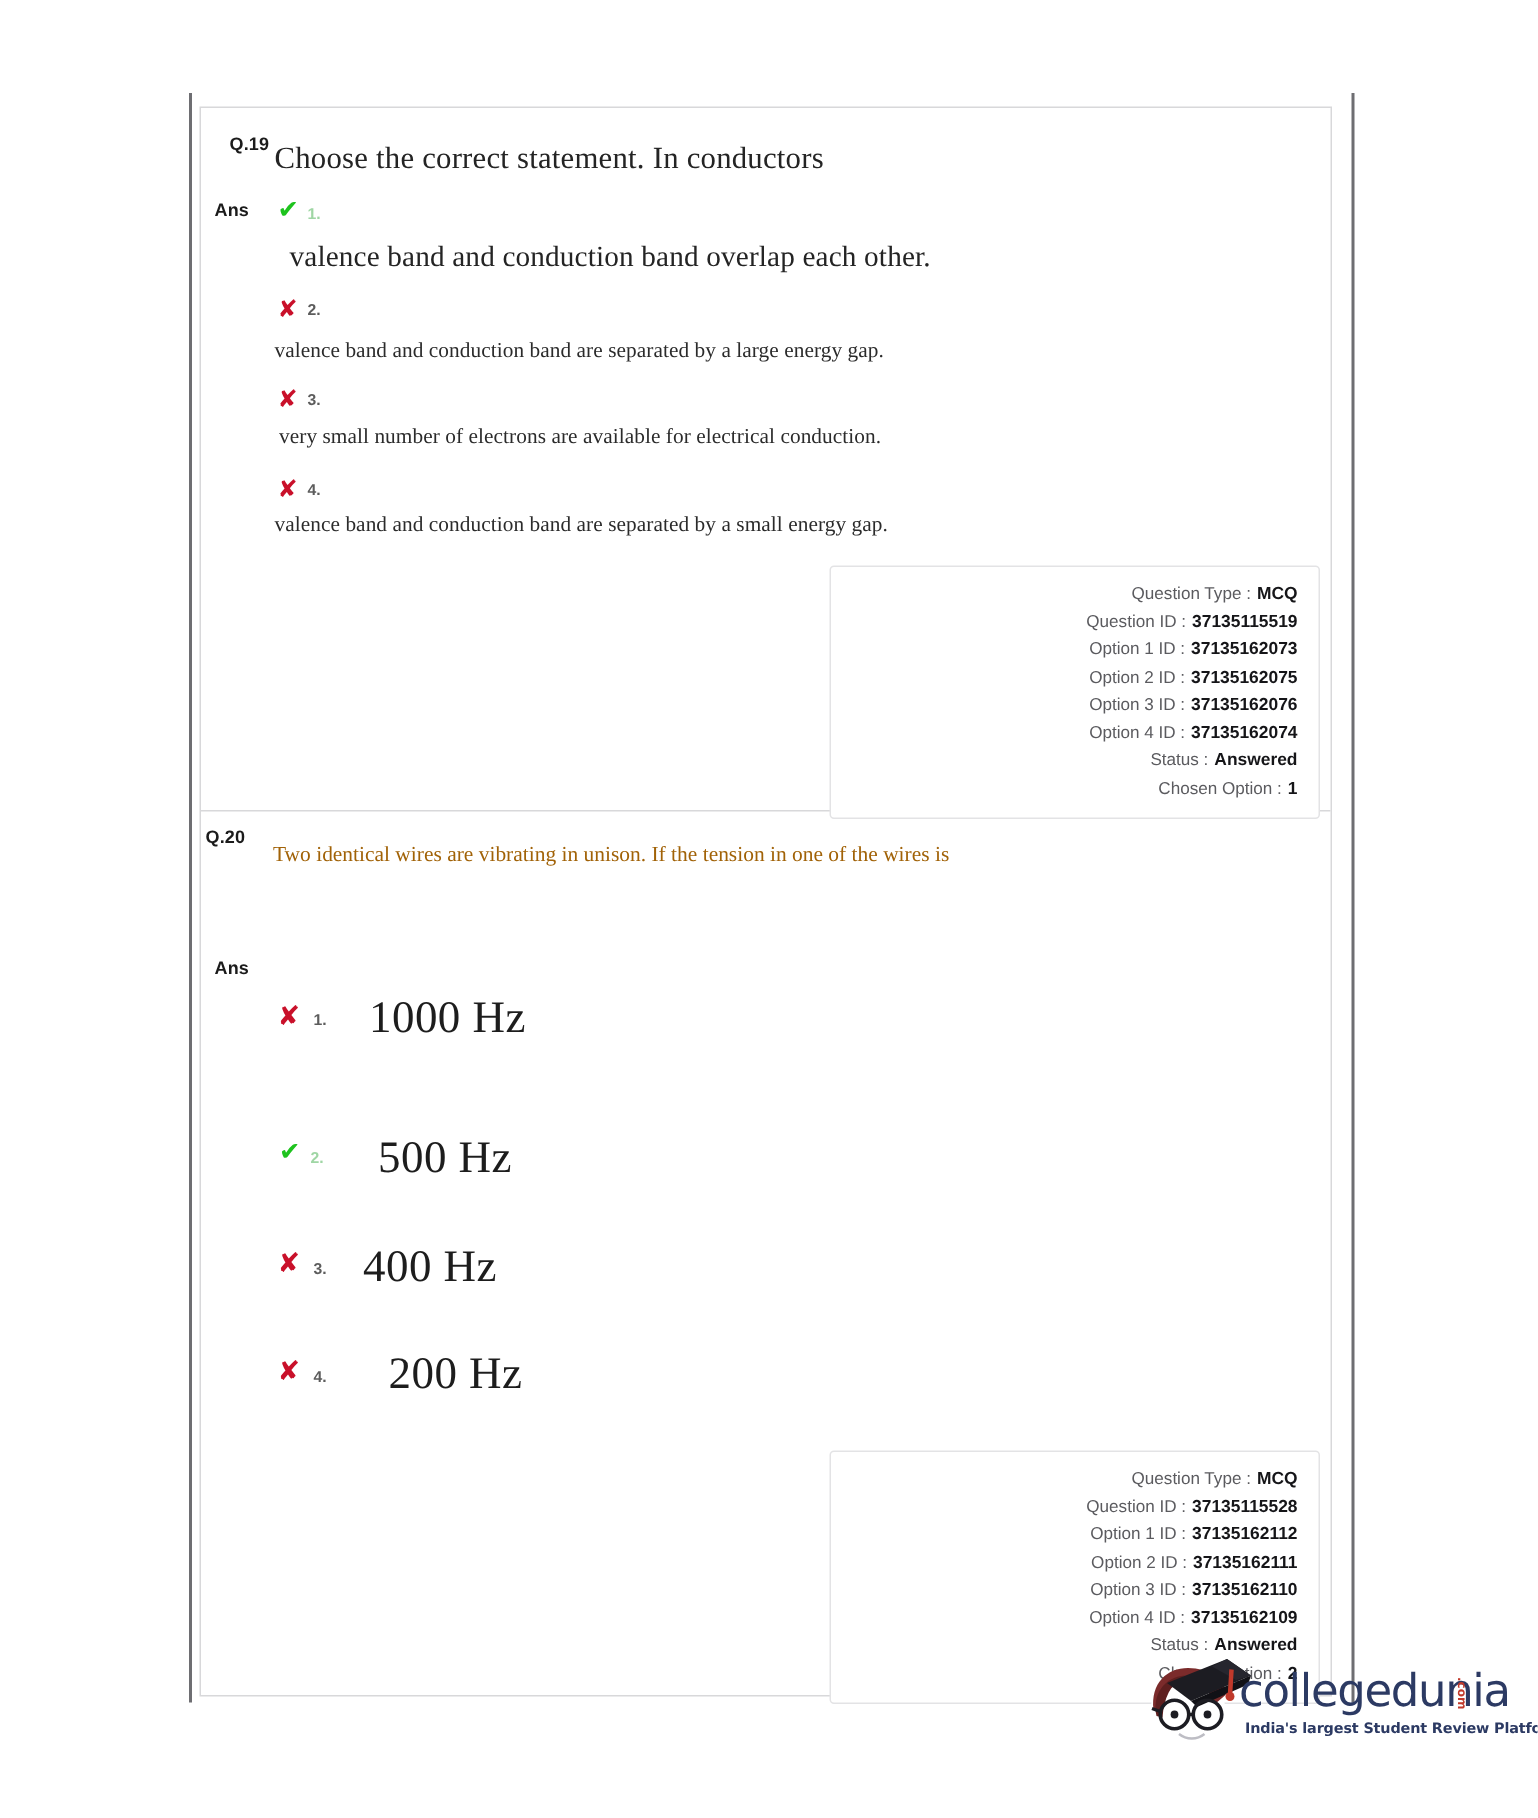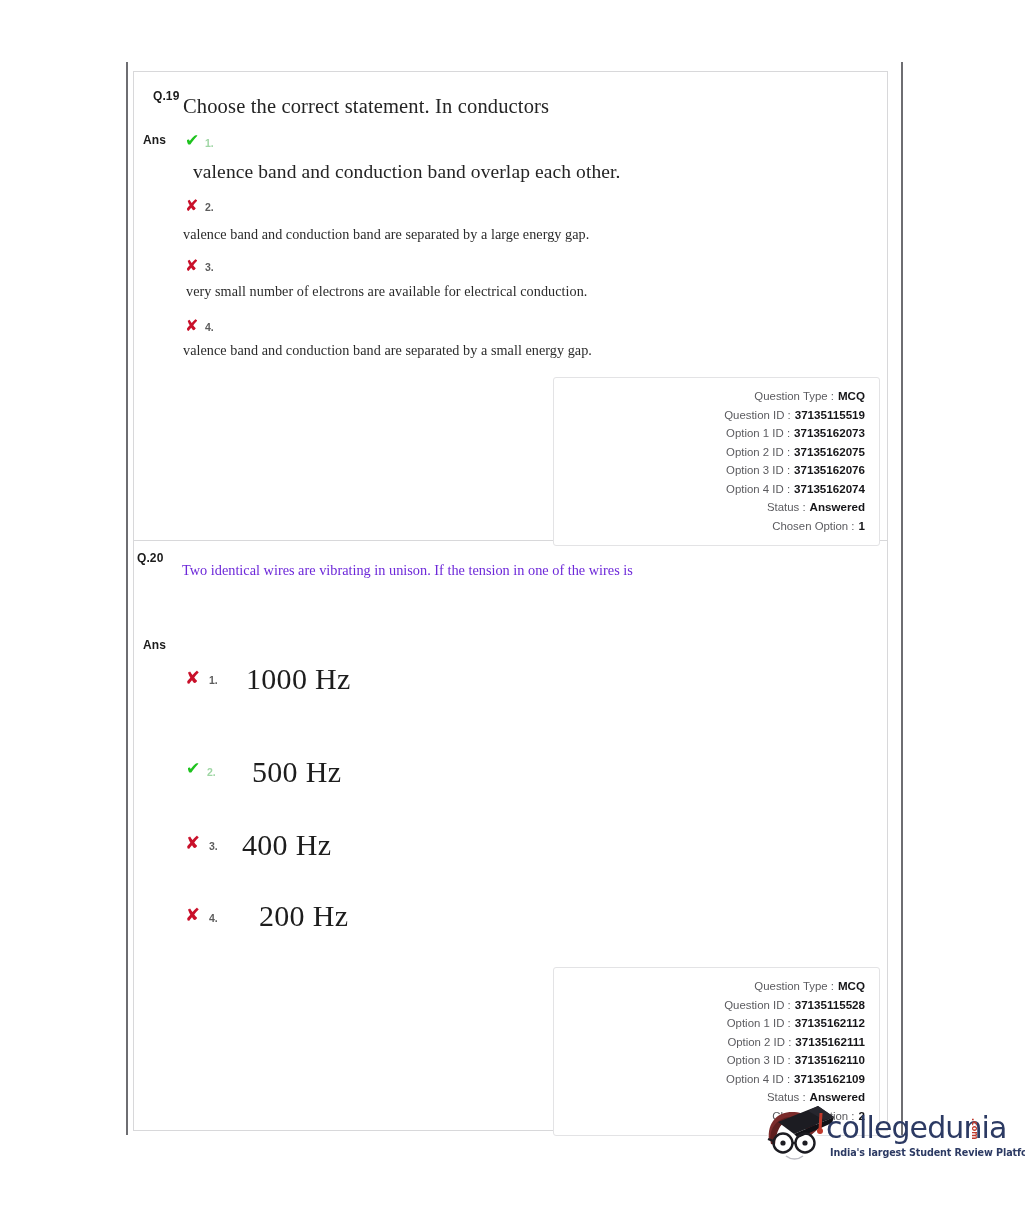--- a/index.html
+++ b/index.html
@@ -90,21 +90,21 @@
     white-space: nowrap;
     text-align: center;
   }
 
   
   .stem-20 {
     left: 182px; top: 558px;
     width: 500px;
     font-size: 14.3px;
     line-height: 25.5px;
-    color: #6d28d9;
+    color: #a16207;
   }
   .stem-20 .mathexpr {
     font-family: "Liberation Serif", serif;
     white-space: nowrap;
   }
   .radical {
     display: inline-block;
     position: relative;
     padding-left: 1px;
   }

